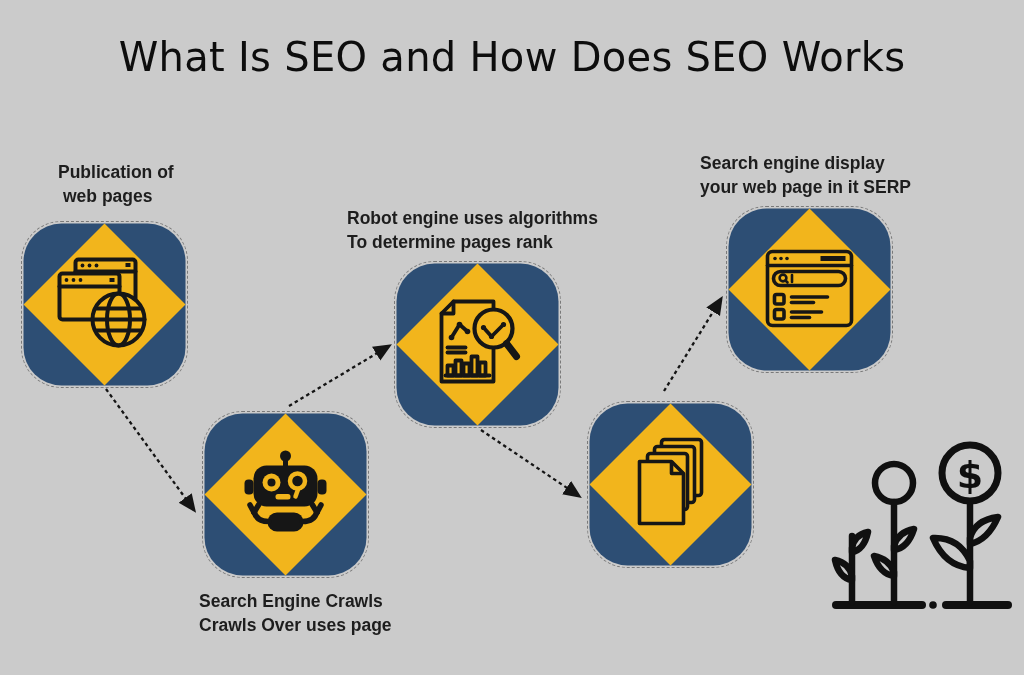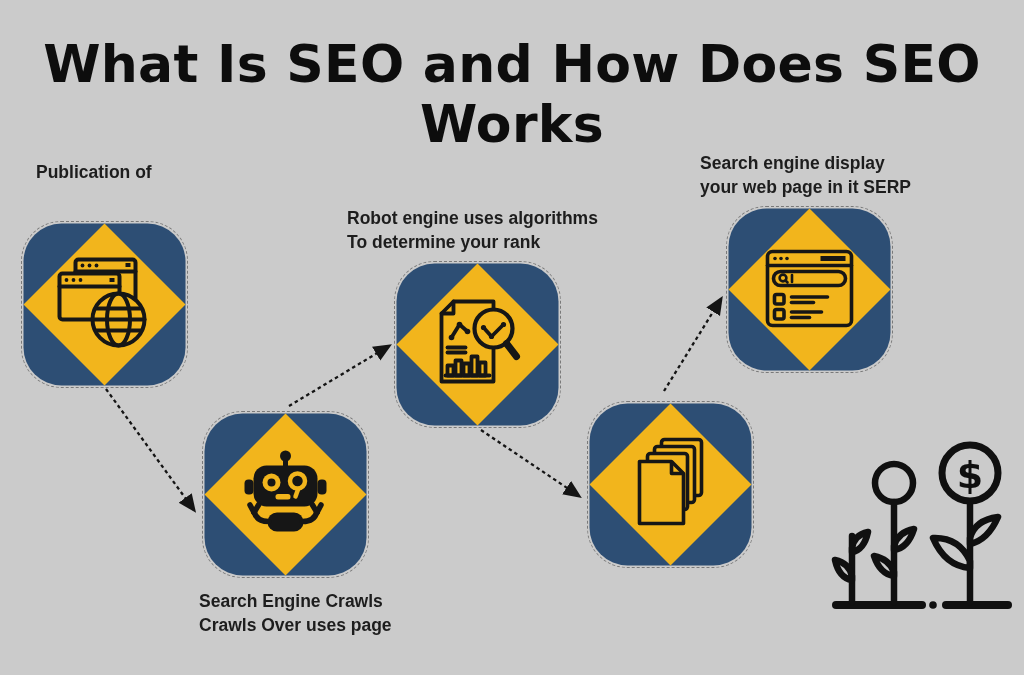--- a/index.html
+++ b/index.html
@@ -1,20 +1,20 @@
 <!DOCTYPE html>
 <html><head>
 <meta charset="utf-8">
 <style>
   html,body{margin:0;padding:0;}
   .canvas{position:relative;width:1024px;height:675px;background:#cbcbcb;overflow:hidden;
           font-family:"Liberation Sans",sans-serif;}
   .title{position:absolute;top:34px;left:0;width:100%;text-align:center;
          font-family:"DejaVu Sans","Liberation Sans",sans-serif;
-         font-size:52px;font-weight:bold;color:#0d0d0d;letter-spacing:.3px;}
+         font-size:40px;font-weight:normal;color:#0d0d0d;letter-spacing:.3px;}
   .node{position:absolute;width:165px;height:165px;border:1px dashed rgba(25,25,25,.45);
         border-radius:40px;box-sizing:content-box;}
   .node svg{display:block;width:165px;height:165px;}
   .label{position:absolute;font-size:17.5px;font-weight:bold;color:#1d1d1d;line-height:24px;white-space:nowrap;}
   .label .indent{padding-left:5px;}
   .arrows{position:absolute;left:0;top:0;width:1024px;height:675px;pointer-events:none;}
   .arrow{stroke:#141414;stroke-width:2.3;fill:none;stroke-dasharray:3.5 3.2;}
   .plant{position:absolute;left:826px;top:428px;width:192px;height:190px;}
 </style>
 </head>
@@ -29,22 +29,23 @@
       <marker id="ah" markerWidth="9" markerHeight="8" refX="6.5" refY="3.5" orient="auto">
         <path d="M0,0 L8,3.5 L0,7 Z" fill="#141414"></path>
       </marker>
     </defs>
     <path class="arrow" d="M106 389 L194 510" marker-end="url(#ah)"></path>
     <path class="arrow" d="M289 406 L389 346" marker-end="url(#ah)"></path>
     <path class="arrow" d="M481 430 L579 496" marker-end="url(#ah)"></path>
     <path class="arrow" d="M664 391 L721 299" marker-end="url(#ah)"></path>
   </svg>
 
-  <div class="label" style="left:36px;top:160px;">
+  <div class="label" style="left:58px;top:160px;">
     <div>Publication of</div>
+    <div class="indent">web pages</div>
   </div>
   <div class="node" style="left:21px;top:221px;">
     <svg viewBox="0 0 165 165">
       <rect x="1.5" y="1.5" width="162" height="162" rx="38" fill="#2d4e74"></rect>
       <polygon points="82.5,1.5 163.5,82.5 82.5,163.5 1.5,82.5" fill="#f2b51c"></polygon>
       <g transform="translate(37.5,37.5)" stroke="#161616" stroke-width="4" fill="none" stroke-linecap="round" stroke-linejoin="round">
         <rect x="16" y="0" width="60" height="42" rx="3"></rect>
         <line x1="16" y1="12" x2="76" y2="12"></line>
         <circle cx="23" cy="6" r="1.9" fill="#161616" stroke="none"></circle>
         <circle cx="30" cy="6" r="1.9" fill="#161616" stroke="none"></circle>
@@ -92,21 +93,21 @@
       </g>
     </svg>
   </div>
   <div class="label" style="left:199px;top:589px;">
     <div>Search Engine Crawls</div>
     <div>Crawls Over uses page</div>
   </div>
 
   <div class="label" style="left:347px;top:206px;">
     <div>Robot engine uses algorithms</div>
-    <div>To determine your rank</div>
+    <div>To determine pages rank</div>
   </div>
   <div class="node" style="left:394px;top:261px;">
     <svg viewBox="0 0 165 165">
       <rect x="1.5" y="1.5" width="162" height="162" rx="38" fill="#2d4e74"></rect>
       <polygon points="82.5,1.5 163.5,82.5 82.5,163.5 1.5,82.5" fill="#f2b51c"></polygon>
       <g transform="translate(37.5,37.5)" stroke="#161616" stroke-width="3.8" fill="none" stroke-linecap="round" stroke-linejoin="round">
         <path d="M21 2 H61 V82 H9 V14 Z"></path>
         <path d="M21 2 V14 H9"></path>
         <path d="M19 38 L27 25 L35 32"></path>
         <circle cx="19" cy="38" r="2.8" fill="#161616" stroke="none"></circle>

